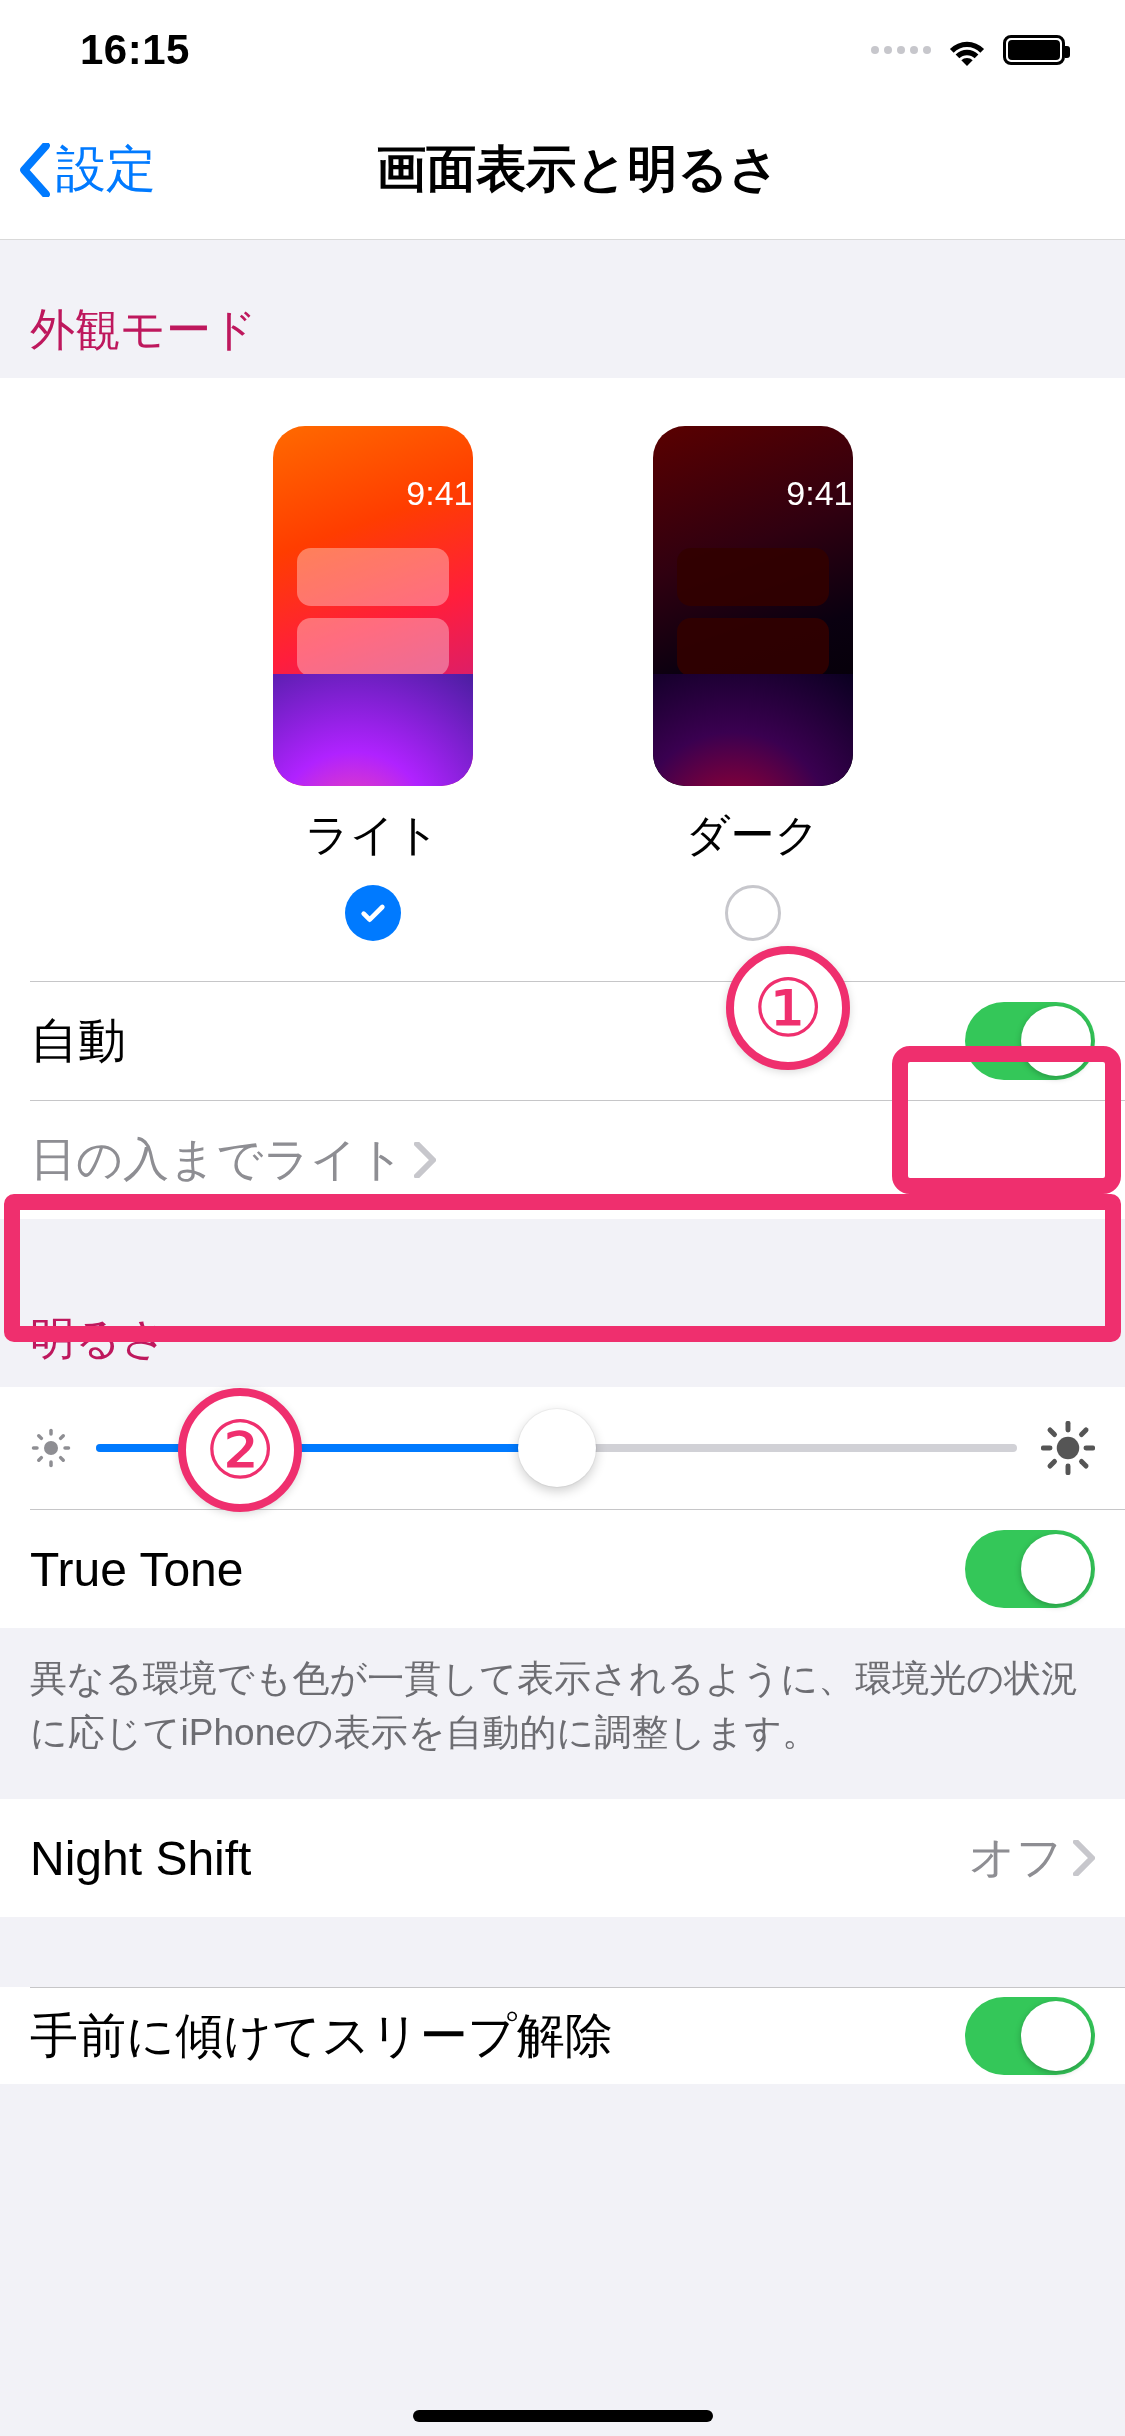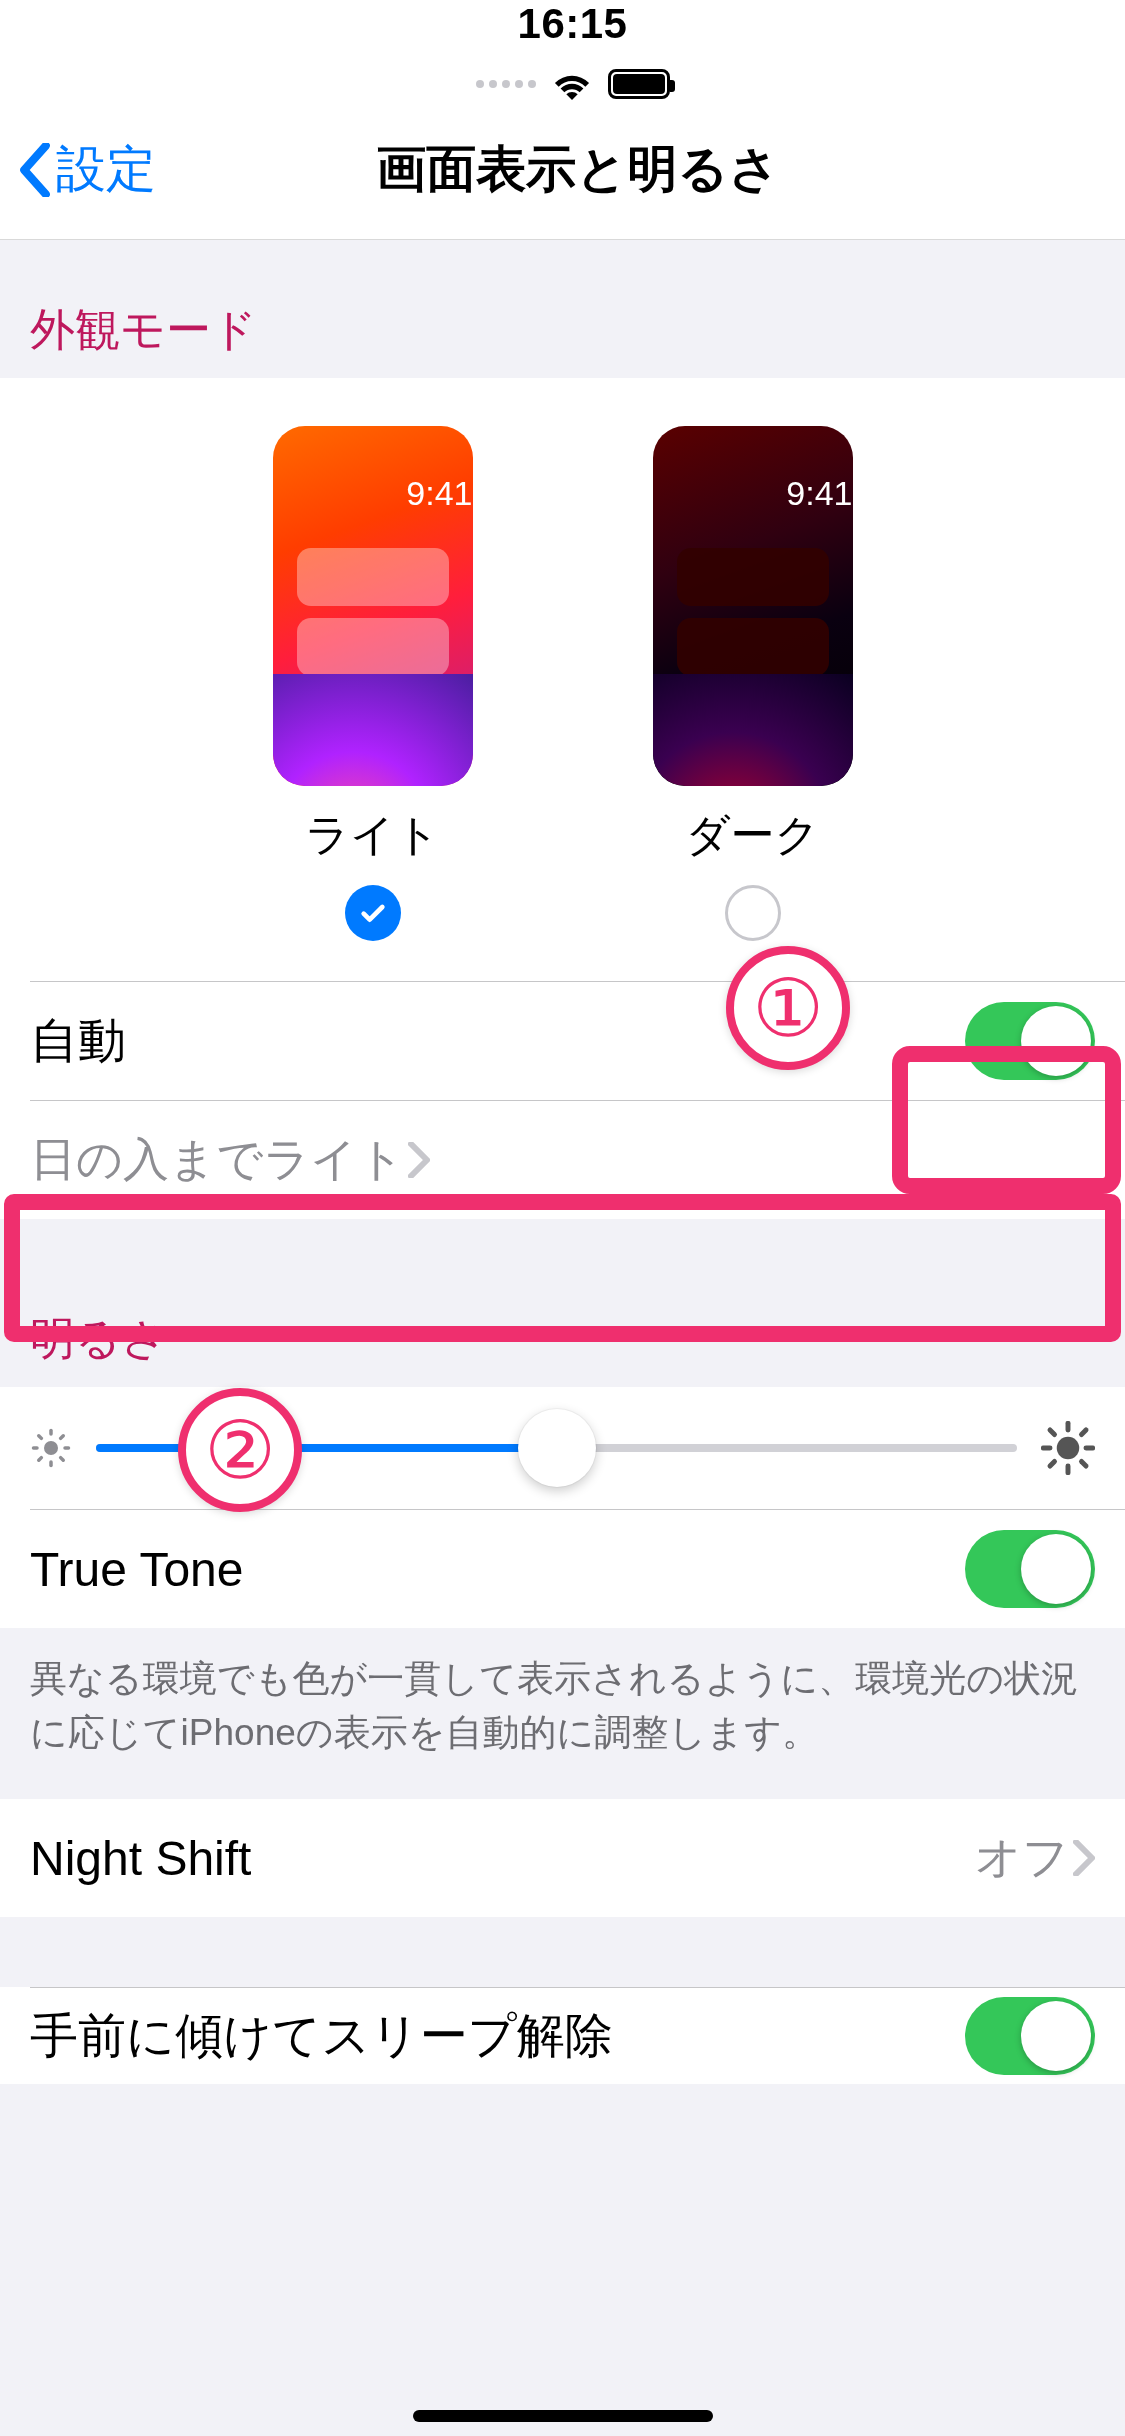--- a/index.html
+++ b/index.html
@@ -8,21 +8,21 @@
     font-family: -apple-system, "Helvetica Neue", Arial, sans-serif;
     background: #f2f2f7;
     color: #000;
     position: relative;
     overflow: hidden;
   }
 
   
   .status-bar {
     height: 100px; display: flex; align-items: center; justify-content: space-between;
-    padding: 0 60px 0 80px; background: #fff; flex-direction: column;
+    padding: 0 60px 0 80px; background: #fff;
   }
   .status-time { font-size: 42px; font-weight: 700; letter-spacing: 0.5px; }
   .status-right { display: flex; align-items: center; gap: 14px; }
   .cellular-dots { display: flex; gap: 5px; }
   .cellular-dots span { width: 8px; height: 8px; border-radius: 50%; background: #c7c7cc; display:block; }
   .wifi-icon svg { display:block; }
   .battery {
     width: 62px; height: 30px; border: 3px solid #000; border-radius: 8px; position: relative;
   }
   .battery::after { content:""; position:absolute; right:-8px; top:8px; width:5px; height:12px; background:#000; border-radius:0 3px 3px 0; }
@@ -69,21 +69,21 @@
   .checkmark-circle.unchecked { border:3px solid #c7c7cc; }
   .checkmark-circle svg { display:block; }
 
   .hr-inset { height:1px; background:#c6c6c8; margin-left:30px; }
 
   
   .row {
     display:flex; align-items:center; justify-content:space-between;
     min-height:118px; padding: 0 30px; font-size:48px; background:#fff;
   }
-  .row .value { color:#8e8e93; font-size:46px; display:flex; align-items:center; gap:4px; }
+  .row .value { color:#8e8e93; font-size:46px; display:flex; align-items:center; gap:10px; }
   .row .value.small { font-size:44px; }
   .chevron svg { display:block; }
 
   
   .toggle { width:130px; height:78px; border-radius:39px; position:relative; }
   .toggle.on  { background:#34c759; }
   .toggle .knob { position:absolute; top:4px; width:70px; height:70px; border-radius:50%; background:#fff; box-shadow:0 2px 6px rgba(0,0,0,0.25); }
   .toggle.on  .knob { right:4px; }
 
   

